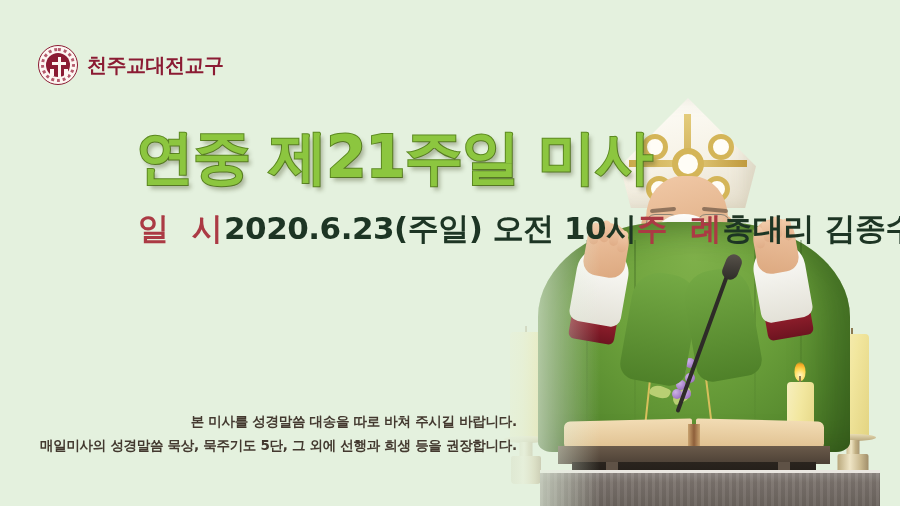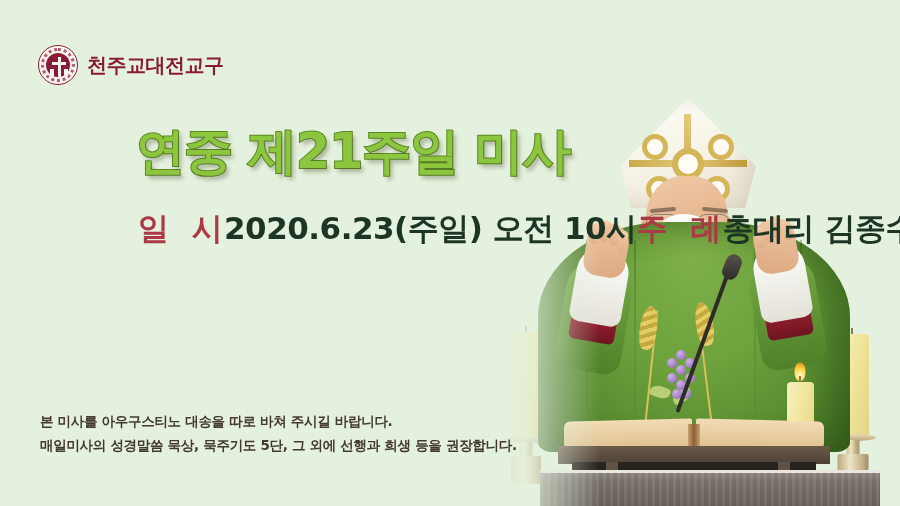--- a/index.html
+++ b/index.html
@@ -7,20 +7,21 @@
   html,body { width:900px; height:506px; overflow:hidden; }
   body {
     font-family:"DejaVu Sans","Liberation Sans",sans-serif;
     background:#e4f1de;
   }
   .poster {
     position:relative;
     width:900px; height:506px;
     background:#e4f1de;
     overflow:hidden;
+    text-align:right;
   }
 
   
   .logo-row {
     position:absolute; left:38px; top:45px;
     display:flex; align-items:center; gap:9px;
   }
   .seal {
     position:relative;
     width:40px; height:40px;
@@ -59,21 +60,21 @@
     font-size:20px; font-weight:bold;
     color:#8b1b33;
     letter-spacing:-0.5px;
     white-space:nowrap;
     line-height:1;
   }
 
   
   .headline {
     position:absolute; left:136px; top:124px;
-    font-size:49px; font-weight:bold;
+    font-size:58px; font-weight:bold;
     letter-spacing:-1px;
     color:#8cc63f;
     white-space:nowrap;
     line-height:1.15;
     -webkit-text-stroke:2px #5d8a22;
     paint-order:stroke fill;
     text-shadow:3px 4px 4px rgba(70,80,40,.38);
   }
 
   
@@ -545,17 +546,17 @@
       <span class="info-label">일 시</span>
       <span class="info-value">2020.6.23(주일) 오전 10시</span>
     </div>
     <div class="info-row">
       <span class="info-label">주 례</span>
       <span class="info-value">총대리 김종수 매일미사의 주교</span>
     </div>
   </div>
 
   <div class="notes">
-    <div>본 미사를 아우구스티노 대송을 따로 바쳐 주시길 바랍니다.</div>
+    <div>본 미사를 성경말씀 대송을 따로 바쳐 주시길 바랍니다.</div>
     <div>매일미사의 성경말씀 묵상, 묵주기도 5단, 그 외에 선행과 희생 등을 권장합니다.</div>
   </div>
 
 </div>
 
 </body></html>

